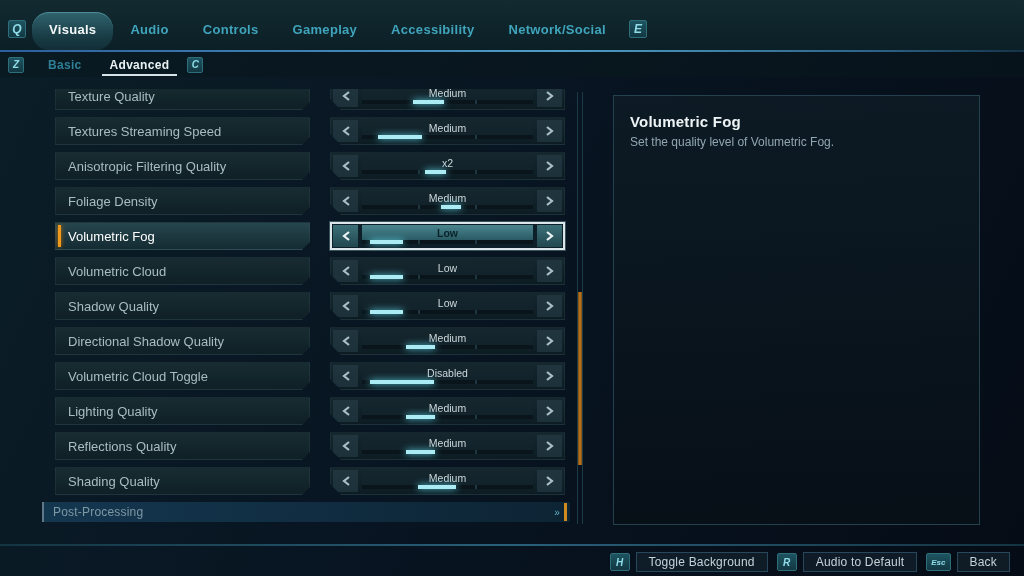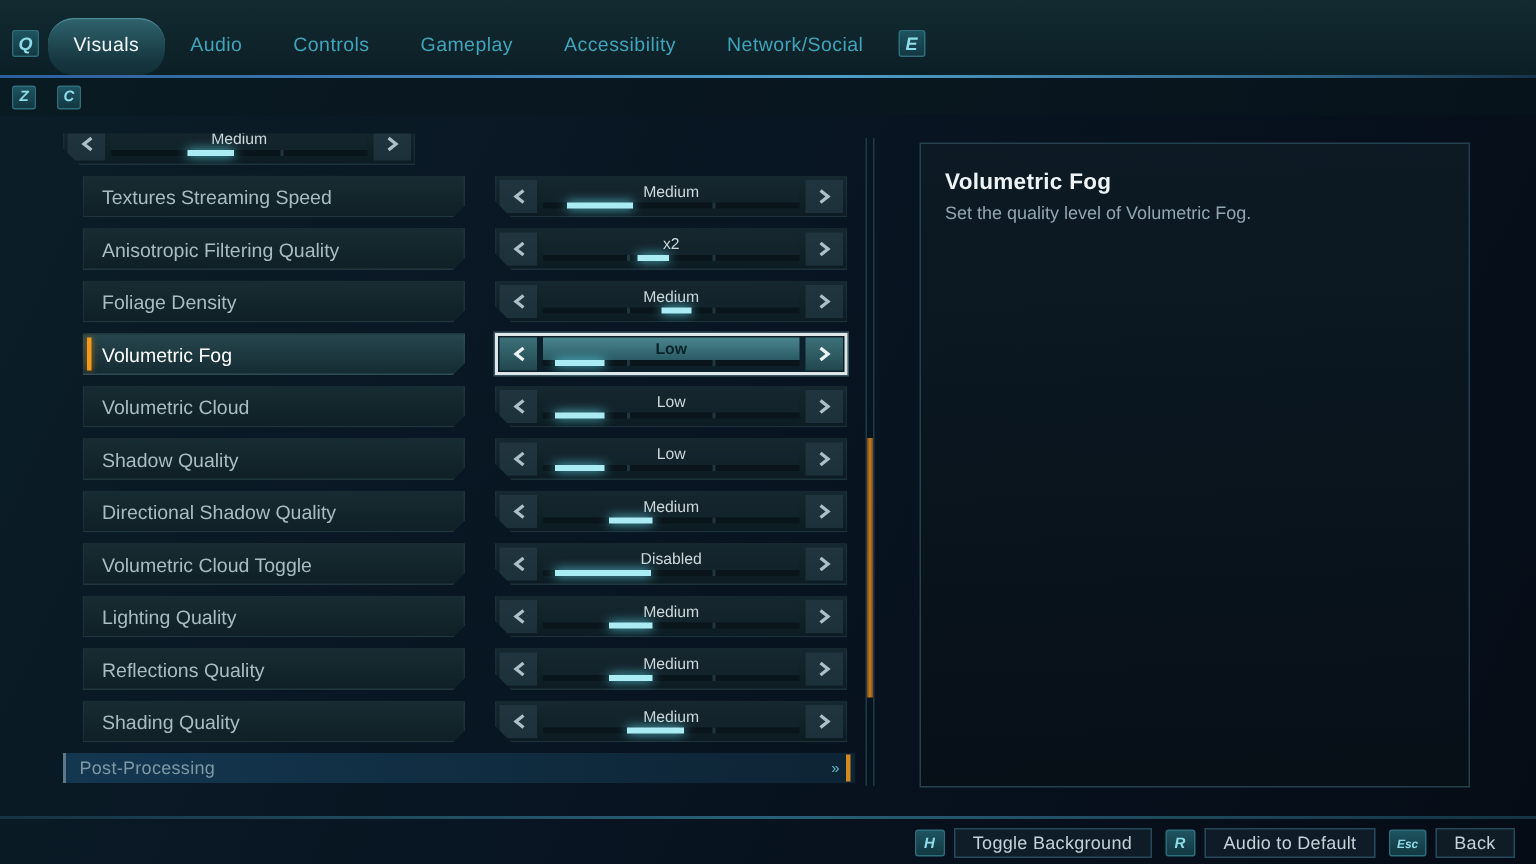--- a/index.html
+++ b/index.html
@@ -15,21 +15,21 @@
   .topbar { position:absolute; top:0; left:0; right:0; height:50px;
     background:linear-gradient(180deg,#122a30 0%,#0b2026 100%);
     display:flex; align-items:flex-end; padding-left:8px; }
   .topbar-line { position:absolute; top:50px; left:0; right:0; height:2px;
     background:linear-gradient(90deg,#2d5e9e 0%,#4e9dc6 55%,#2e6488 85%,#15344a 100%); }
   .key-badge { display:inline-flex; align-items:center; justify-content:center;
     background:linear-gradient(180deg,#1d5460,#123843); border:1px solid #2e6d7a;
     color:#8fdce8; font-style:italic; font-weight:bold; border-radius:2px; }
   .topbar .key-badge { width:18px; height:18px; font-size:12px; margin:0 6px 12px 0; }
   .tabs { display:flex; align-items:flex-end; height:100%; }
-  .tab { color:#3fa4bc; font-size:13px; font-weight:normal; letter-spacing:.3px;
+  .tab { color:#3fa4bc; font-size:13px; font-weight:bold; letter-spacing:.3px;
     padding:9px 17px 13px; cursor:default;border-radius:17px; }
   .tab.selected { background:linear-gradient(180deg,#2f626c 0%,#173942 70%,#122e36 100%);
     color:#f2f7f8; border-top:1px solid #4e8c98; }
 
   
   .subbar { position:absolute; top:52px; left:0; right:0; height:25px;
     display:flex; align-items:center; padding-left:8px;
     background:rgba(9,23,30,.55); }
   .subbar .key-badge { width:16px; height:16px; font-size:10px; margin-right:10px; }
   .subtab { font-size:12px; font-weight:bold; letter-spacing:.3px; padding:0 14px;
@@ -127,27 +127,32 @@
         <div class="tab">Gameplay</div>
         <div class="tab">Accessibility</div>
         <div class="tab">Network/Social</div>
       </div>
     <span class="key-badge" style="margin-left:6px;">E</span>
   </div>
   <div class="topbar-line"></div>
 
   <div class="subbar">
     <span class="key-badge">Z</span>
+    <div class="tabs" style="height:100%;">
+        <div class="subtab">Basic</div>
+        <div class="subtab selected">Advanced</div>
+      </div>
     <span class="key-badge after">C</span>
   </div>
 
   <div class="list-viewport">
     <div class="list-inner">
       <div id="rows-mount">
   <div class="row">
+    <div class="row-label">Texture Quality</div>
     <div class="control">
       <div class="arrow">
         <svg width="8" height="10" viewBox="0 0 8 10">
                   <path d="M7 1 L2 5 L7 9" stroke="currentColor" stroke-width="2.2" fill="none"></path>
                 </svg>
       </div>
       <div class="control-mid">
         <div class="value">Medium</div>
         <div class="track">
           <i style="left:33%"></i>

